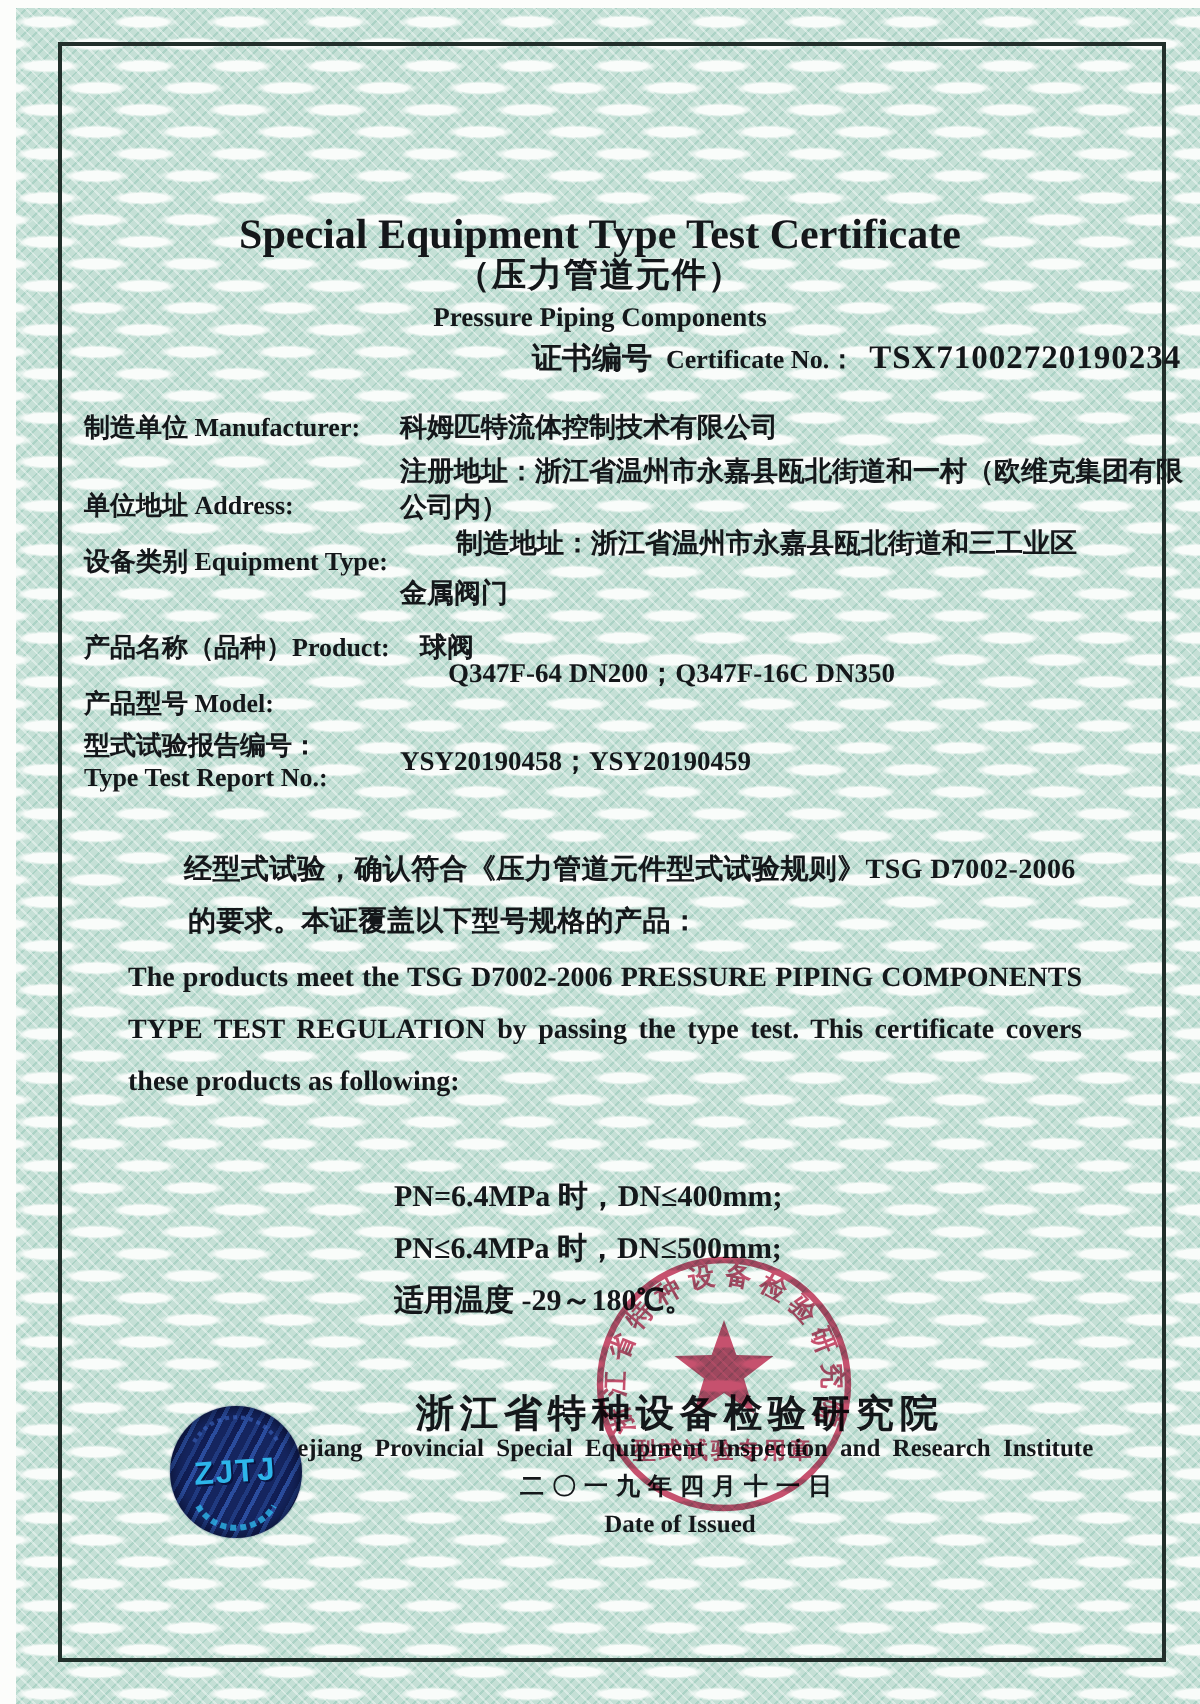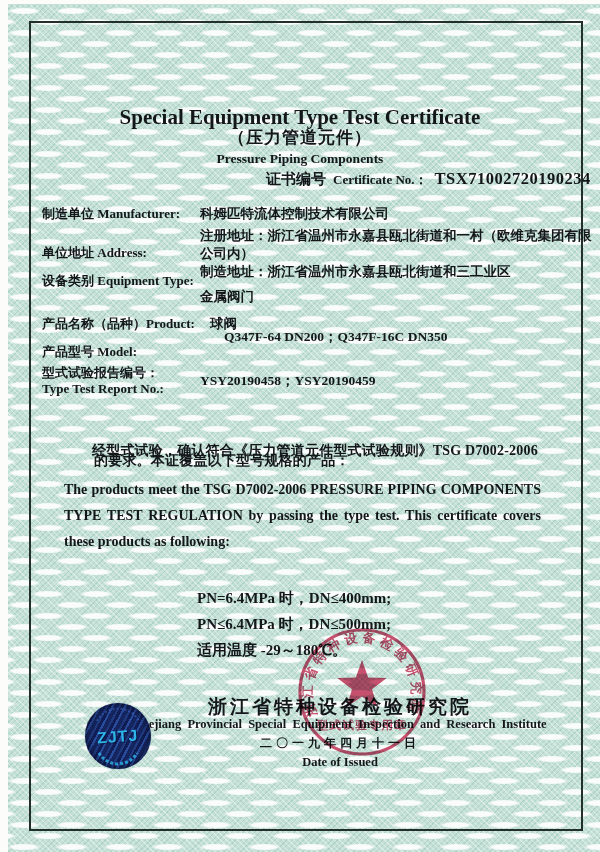--- a/index.html
+++ b/index.html
@@ -91,36 +91,36 @@
     <span class="l-en">Certificate No.：</span>
     <span class="val">TSX71002720190234</span>
   </div>
 
   <div class="abs flabel" style="top:205px;">制造单位 Manufacturer:</div>
   <div class="abs fvalue" style="top:205px;">科姆匹特流体控制技术有限公司</div>
 
   <div class="abs flabel" style="top:244px;">单位地址 Address:</div>
   <div class="abs fvalue" style="top:227px;">注册地址：浙江省温州市永嘉县瓯北街道和一村（欧维克集团有限</div>
   <div class="abs fvalue" style="top:245px;">公司内）</div>
-  <div class="abs fvalue" style="top:263px;">制造地址：浙江省温州市永嘉县瓯北街道和三工业区</div>
+  <div class="abs fvalue" style="top:263px;margin-left:28px;">制造地址：浙江省温州市永嘉县瓯北街道和三工业区</div>
 
   <div class="abs flabel" style="top:272px;text-align:center;">设备类别 Equipment Type:</div>
   <div class="abs fvalue" style="top:288px;">金属阀门</div>
 
   <div class="abs flabel" style="top:315px;">产品名称（品种）Product:</div>
   <div class="abs fvalue" style="top:315px; left:210px;">球阀</div>
 
   <div class="abs flabel" style="top:343px;">产品型号 Model:</div>
   <div class="abs fvalue" style="top:328px;padding-left:24px;">Q347F-64 DN200；Q347F-16C DN350</div>
 
   <div class="abs flabel" style="top:364px;">型式试验报告编号：</div>
   <div class="abs flabel" style="top:381px;">Type Test Report No.:</div>
   <div class="abs fvalue" style="top:372px;">YSY20190458；YSY20190459</div>
 
-  <div class="abs p-cn" style="top:442px; left:92px;">经型式试验，确认符合《压力管道元件型式试验规则》TSG D7002-2006</div>
+  <div class="abs p-cn" style="top:426px; left:92px;">经型式试验，确认符合《压力管道元件型式试验规则》TSG D7002-2006</div>
   <div class="abs p-cn" style="top:452px; left:64px;padding-left:30px;">的要求。本证覆盖以下型号规格的产品：</div>
   <div class="abs p-en">The products meet the TSG D7002-2006 PRESSURE PIPING COMPONENTS TYPE TEST REGULATION by passing the type test. This certificate covers these products as following:</div>
 
   <div class="abs spec" style="top:589px;">PN=6.4MPa 时，DN≤400mm;</div>
   <div class="abs spec" style="top:615px;">PN≤6.4MPa 时，DN≤500mm;</div>
   <div class="abs spec" style="top:641px;">适用温度 -29～180℃。</div>
 
   <div class="abs foot-cn">浙江省特种设备检验研究院</div>
   <div class="abs foot-en">Zhejiang Provincial Special Equipment Inspection and Research Institute</div>
   <div class="abs date-cn">二〇一九年四月十一日</div>

